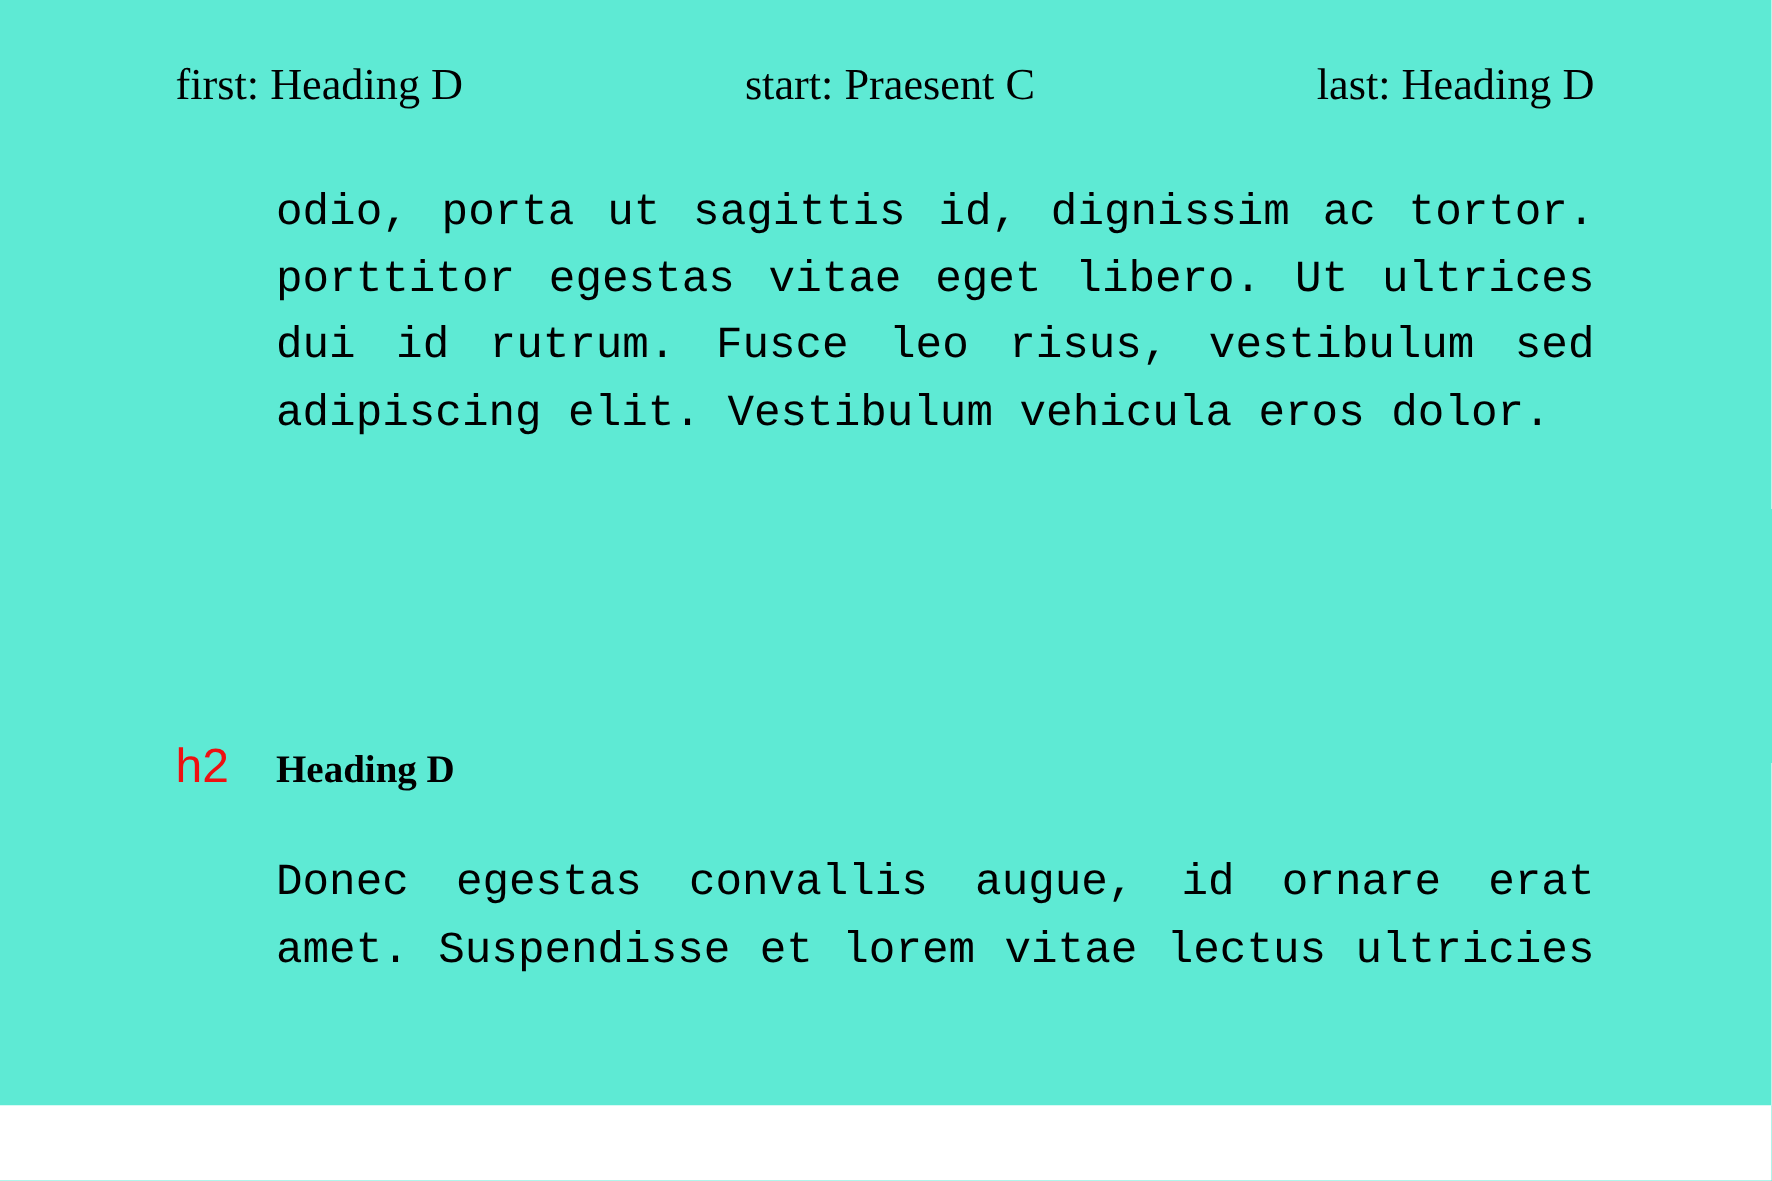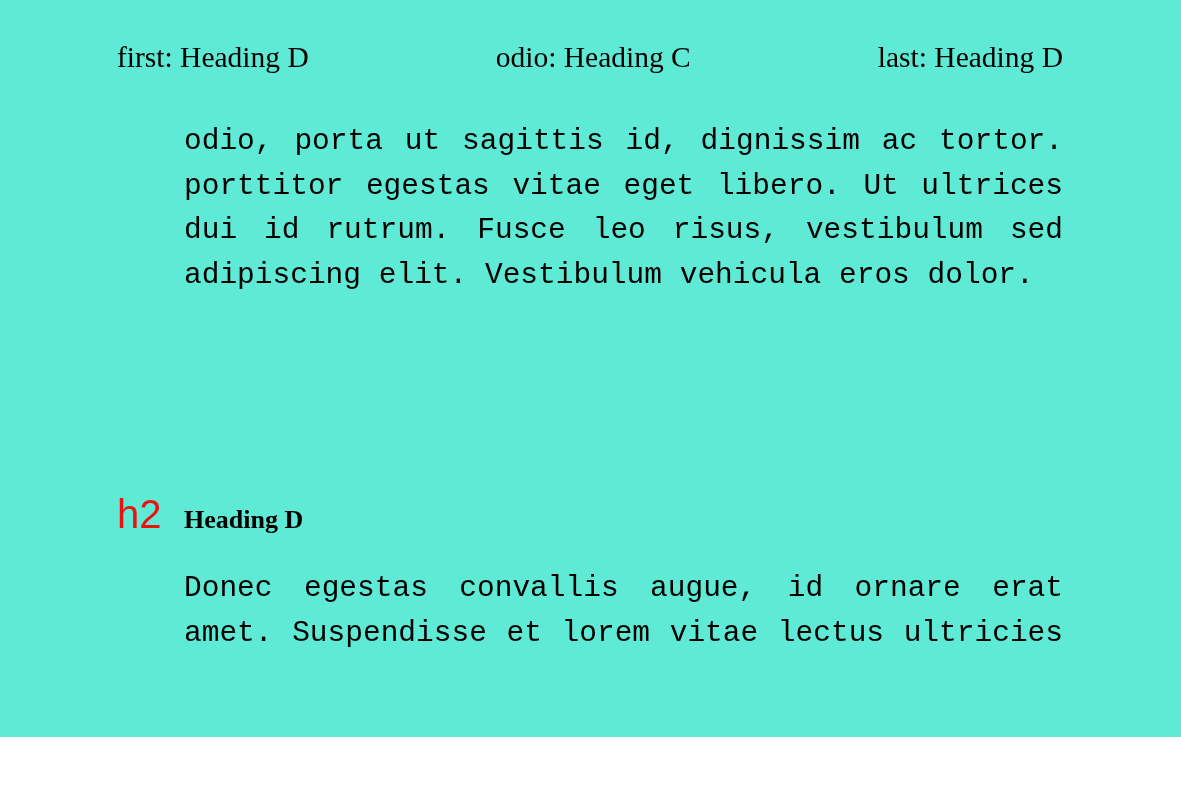--- a/index.html
+++ b/index.html
@@ -64,39 +64,39 @@
     position: absolute;
     left: 117px;
     top: 494px;
     display: flex;
     align-items: baseline;
   }
   .heading-tag {
     width: 67px;
     flex: 0 0 67px;
     font-family: "Liberation Sans", sans-serif;
-    font-size: 40px;
+    font-size: 32px;
     line-height: 1;
   }
   .heading-text {
     font-family: "Liberation Serif", serif;
     font-weight: bold;
     font-size: 26px;
     line-height: 1;
     white-space: nowrap;
   }
 </style>
 </head>
 <body>
 
 <div class="page">
 
   <div class="running-header">
     <span>first: Heading D</span>
-    <span>odio: Heading C</span>
+    <span>start: Praesent C</span>
     <span>last: Heading D</span>
   </div>
 
   <div class="body-block para-1">
       <div class="line justified">odio, porta ut sagittis id, dignissim ac tortor. Phasellus vitae</div>
       <div class="line justified">porttitor egestas vitae eget libero. Ut ultrices dictum ante, sit</div>
       <div class="line justified">dui id rutrum. Fusce leo risus, vestibulum sed ipsum at, auc-</div>
       <div class="line">adipiscing elit. Vestibulum vehicula eros dolor.</div>
     </div>
 

